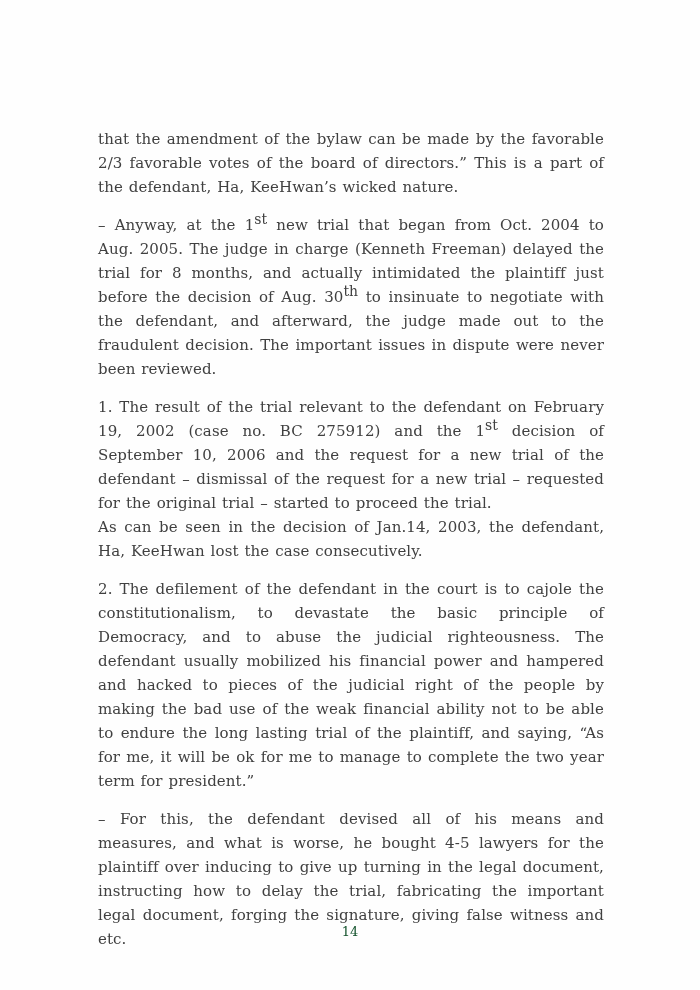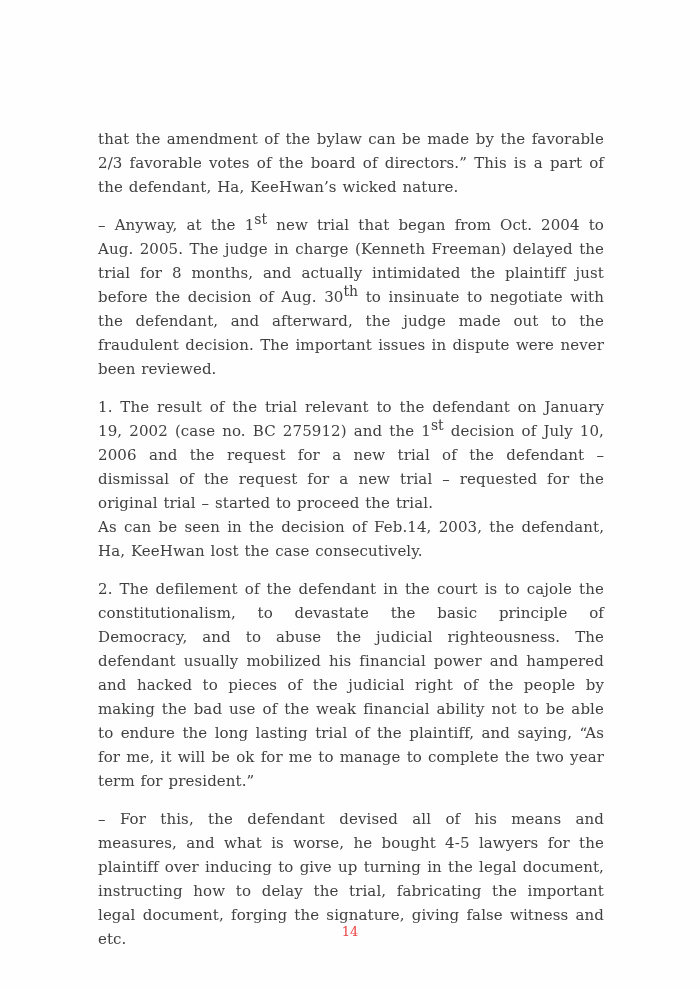--- a/index.html
+++ b/index.html
@@ -49,29 +49,29 @@
     letter-spacing: 0;
   }
   .page-footer {
     position: absolute;
     top: 906px;
     left: 0;
     width: 700px;
     text-align: center;
     font-size: 13px;
     line-height: 20px;
-    color: #ef4444;
+    color: #14532d;
   }
 </style>
 </head>
 <body style="background: rgb(254, 254, 254);">
 
 <div class="page">
   <div class="page-body" style="color: rgb(64, 64, 64);">
       <p class="para"><span>that the amendment of the bylaw can be made by the favorable 2/3 favorable votes of the board of directors.” This is a part of the defendant, Ha, KeeHwan’s wicked nature.</span></p>
       <p class="para gap"><span>– Anyway, at the 1</span><sup>st</sup><span> new trial that began from Oct. 2004 to Aug. 2005. The judge in charge (Kenneth Freeman) delayed the trial for 8 months, and actually intimidated the plaintiff just before the decision of Aug. 30</span><sup>th</sup><span> to insinuate to negotiate with the defendant, and afterward, the judge made out to the fraudulent decision. The important issues in dispute were never been reviewed.</span></p>
-      <p class="para gap"><span>1. The result of the trial relevant to the defendant on January 19, 2002 (case no. BC 275912) and the 1</span><sup>st</sup><span> decision of July 10, 2006 and the request for a new trial of the defendant – dismissal of the request for a new trial – requested for the original trial – started to proceed the trial.</span></p>
-      <p class="para"><span>As can be seen in the decision of Feb.14, 2003, the defendant, Ha, KeeHwan lost the case consecutively.</span></p>
+      <p class="para gap"><span>1. The result of the trial relevant to the defendant on February 19, 2002 (case no. BC 275912) and the 1</span><sup>st</sup><span> decision of September 10, 2006 and the request for a new trial of the defendant – dismissal of the request for a new trial – requested for the original trial – started to proceed the trial.</span></p>
+      <p class="para"><span>As can be seen in the decision of Jan.14, 2003, the defendant, Ha, KeeHwan lost the case consecutively.</span></p>
       <p class="para gap"><span>2. The defilement of the defendant in the court is to cajole the constitutionalism, to devastate the basic principle of Democracy, and to abuse the judicial righteousness. The defendant usually mobilized his financial power and hampered and hacked to pieces of the judicial right of the people by making the bad use of the weak financial ability not to be able to endure the long lasting trial of the plaintiff, and saying, “As for me, it will be ok for me to manage to complete the two year term for president.”</span></p>
       <p class="para gap"><span>– For this, the defendant devised all of his means and measures, and what is worse, he bought 4-5 lawyers for the plaintiff over inducing to give up turning in the legal document, instructing how to delay the trial, fabricating the important legal document, forging the signature, giving false witness and etc.</span></p>
     </div>
   <div class="page-footer">14</div>
 </div>
 
 </body></html>

